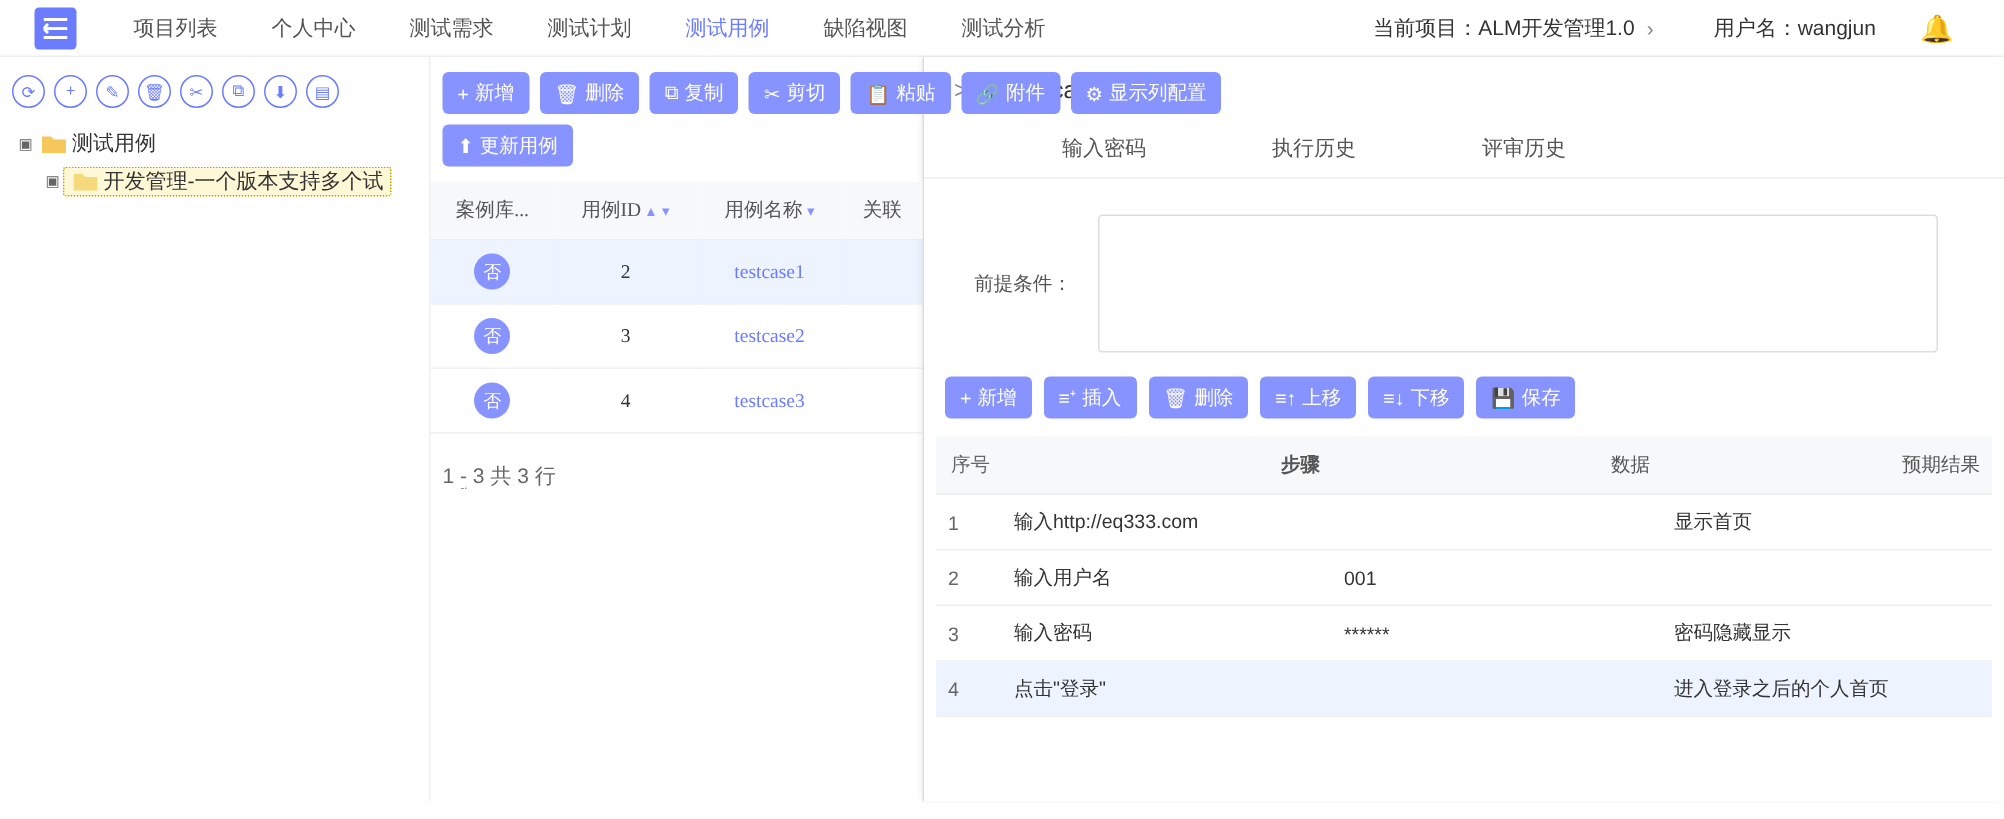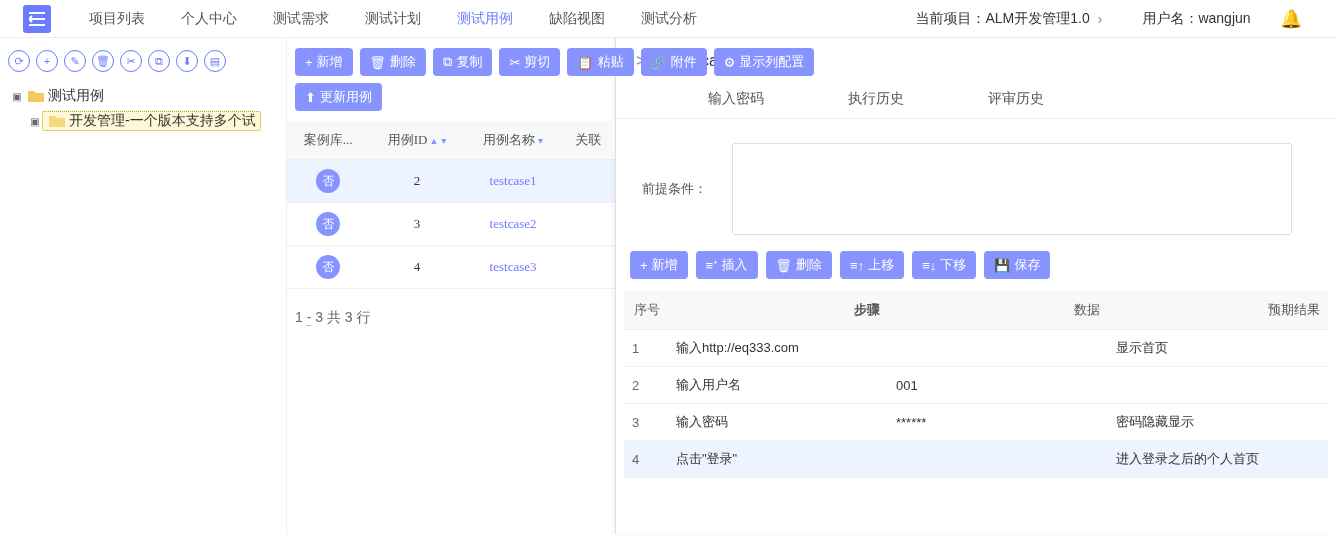--- a/index.html
+++ b/index.html
@@ -55,21 +55,21 @@
 
 
 .detail-head { padding: 14px 20px 10px; font-size: 16px; color: #333; display: flex; align-items: center; gap: 10px; }
 .crumb { color: #888; letter-spacing: 2px; }
 .tabs { display: flex; border-bottom: 1px solid #eee; padding-left: 30px; }
 .tab { padding: 10px 22px; color: #555; font-size: 14px; cursor: pointer; }
 .tab.active { color: #6b7cff; border-bottom: 2px solid #6b7cff; }
 .tabgap { width: 40px; }
 
 .precond { display: flex; align-items: center; padding: 24px 26px 10px; gap: 10px; }
-.precond-label { color: #555; width: 80px; text-align: left; }
+.precond-label { color: #555; width: 80px; text-align: center; }
 .precond-box { flex: 1; height: 92px; border: 1px solid #ddd; border-radius: 3px; max-width: 560px; }
 
 .stepbar { padding: 6px 14px; display: flex; gap: 8px; }
 
 .steptable { width: calc(100% - 16px); margin: 6px 8px 0; border-collapse: collapse; font-size: 13px; }
 .steptable th { background: #f7f8fa; padding: 10px 8px; text-align: right; font-weight: normal; color: #555; border-bottom: 1px solid #eee; }
 .steptable td { padding: 9px 8px; border-bottom: 1px solid #f0f0f0; }
 .steptable .idx { width: 44px; color: #666; }
 .steptable tr.sel td { background: #edf3ff; }
 </style>

